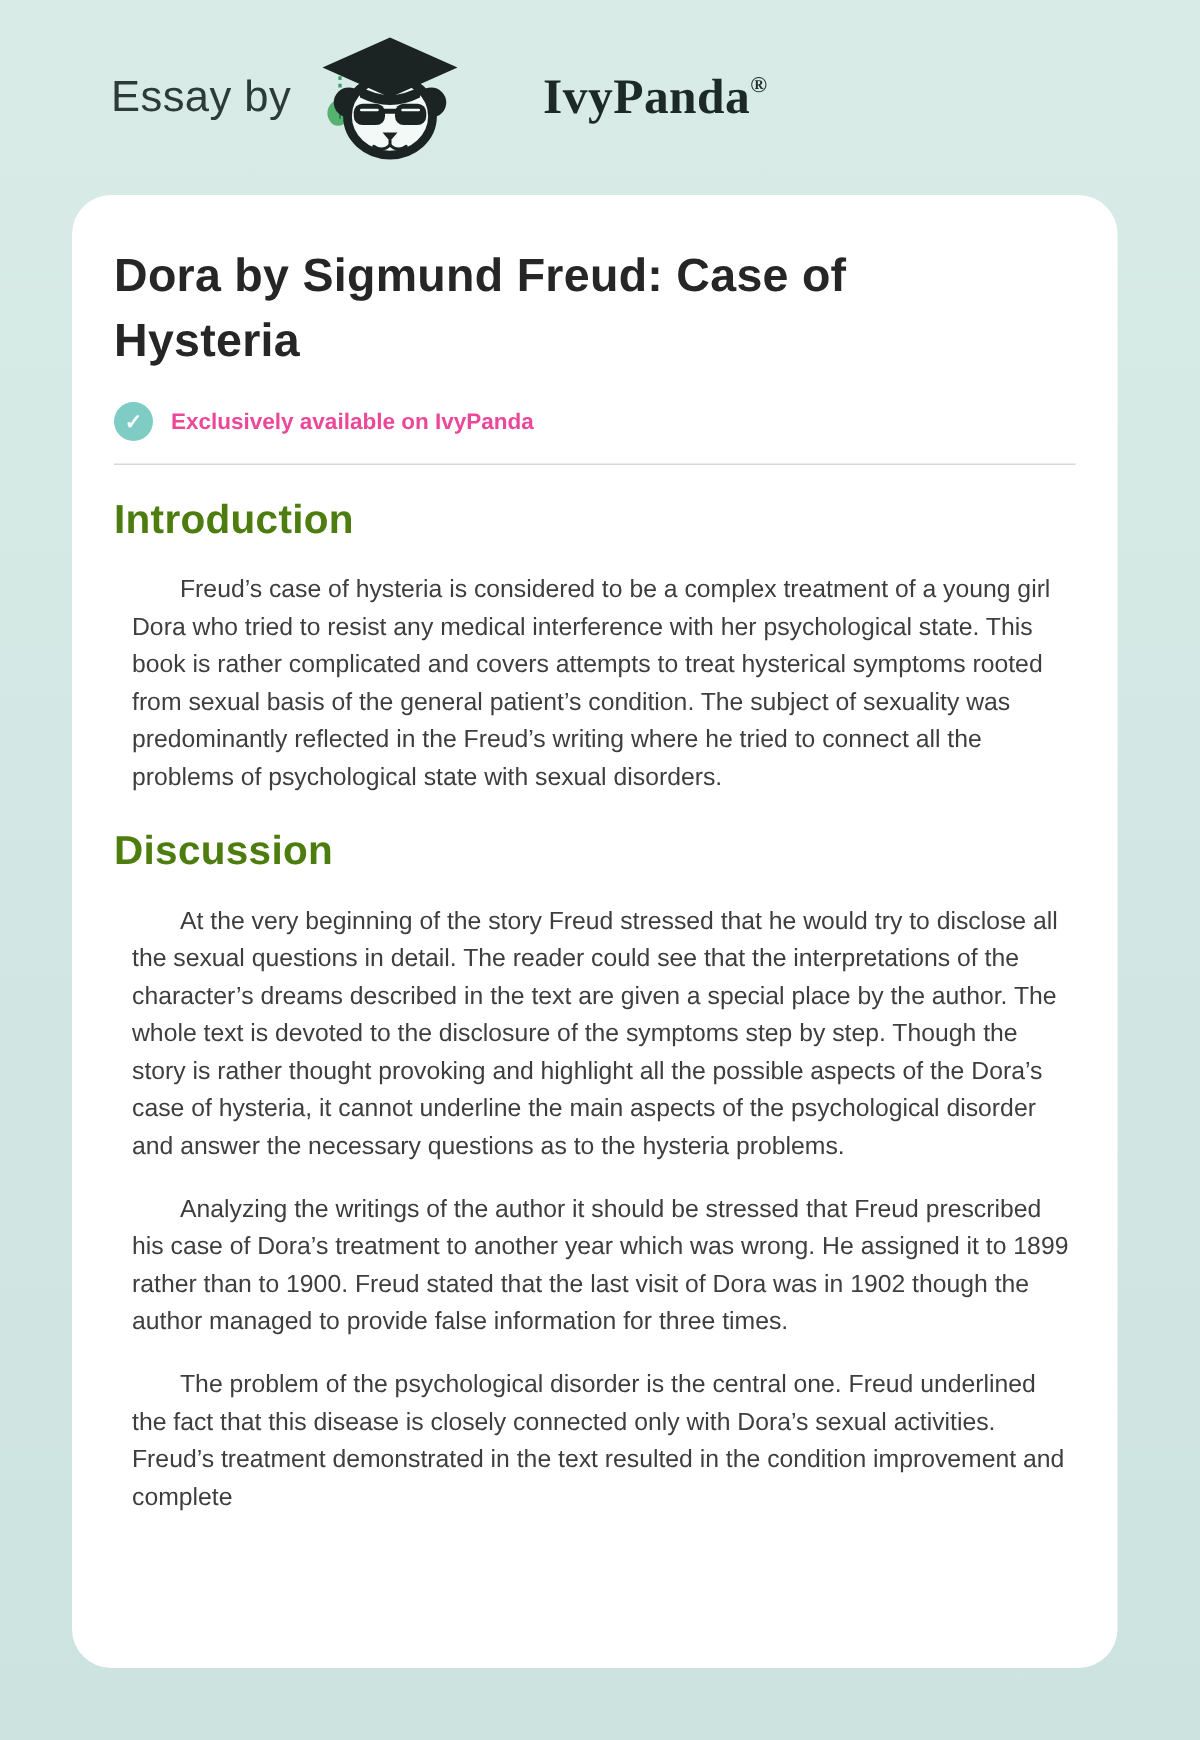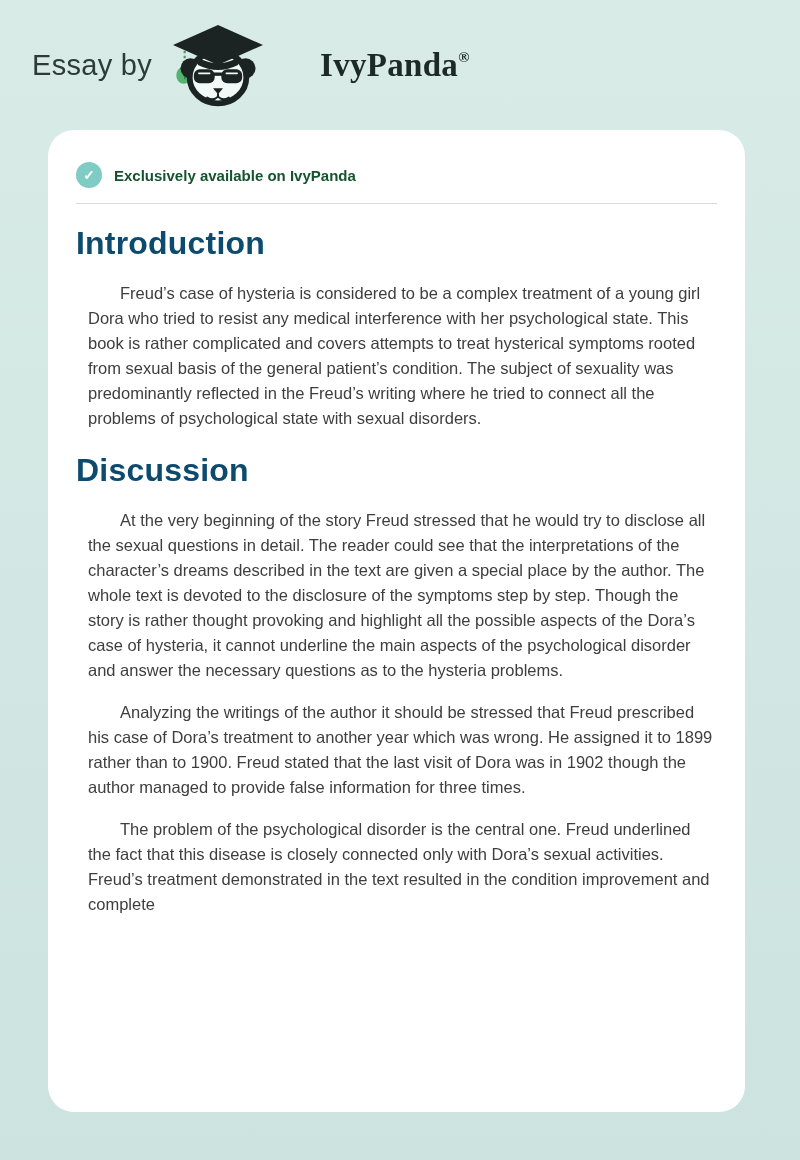--- a/index.html
+++ b/index.html
@@ -10,21 +10,21 @@
     background: linear-gradient(180deg, #d8ebe7 0%, #cde3e0 100%);
     font-family: "Liberation Sans", sans-serif;
     overflow: hidden;
   }
 
   
   .site-header {
     height: 130px;
     display: flex;
     align-items: center;
-    padding-left: 32px;
+    padding-left: 74px;
   }
   .essay-by {
     font-size: 29px;
     color: #2c3b38;
     letter-spacing: 0.3px;
   }
   .logo-wrap {
     margin: 0 8px 0 16px;
     display: flex;
     align-items: center;
@@ -77,31 +77,31 @@
     align-items: center;
     justify-content: center;
     font-size: 14px;
     font-weight: 700;
     margin-right: 12px;
     flex: 0 0 auto;
   }
   .badge-label {
     font-size: 15px;
     font-weight: 700;
-    color: #14532d;
+    color: #ec4899;
   }
   .divider {
     border: none;
     border-top: 1px solid #d9d9d9;
     margin: 0;
   }
   .section-heading {
-    font-size: 32px;
+    font-size: 27px;
     font-weight: 700;
-    color: #0c4a6e;
+    color: #4d7c0f;
     margin: 21px 0 19px 0;
     letter-spacing: 0.2px;
   }
   .essay-paragraph {
     font-size: 16.5px;
     line-height: 25px;
     color: #3e3e3e;
     margin: 0 0 17px 12px;
     text-indent: 32px;
   }
@@ -137,20 +137,21 @@
       <path d="M54 81 h12 l-6 7 z" fill="#1b2422"></path>
       <path d="M60 87 v4" stroke="#1b2422" stroke-width="2.4" fill="none"></path>
       <path d="M60 91 q-6 6 -13 1 M60 91 q6 6 13 1" stroke="#1b2422" stroke-width="2.4" fill="none" stroke-linecap="round"></path>
     </svg>
   </span>
 
   <span class="brand"><span>IvyPanda</span><sup>®</sup></span>
 </header>
 
 <main class="card">
+  <h1 class="essay-title">Dora by Sigmund Freud: Case of Hysteria</h1>
 
   <div class="badge-row">
     <span class="check-circle">✓</span>
     <span class="badge-label">Exclusively available on IvyPanda</span>
   </div>
 
   <hr class="divider">
 
   <h2 class="section-heading">Introduction</h2>
   <p class="essay-paragraph">Freud’s case of hysteria is considered to be a complex treatment of a young girl Dora who tried to resist any medical interference with her psychological state. This book is rather complicated and covers attempts to treat hysterical symptoms rooted from sexual basis of the general patient’s condition. The subject of sexuality was predominantly reflected in the Freud’s writing where he tried to connect all the problems of psychological state with sexual disorders.</p>

